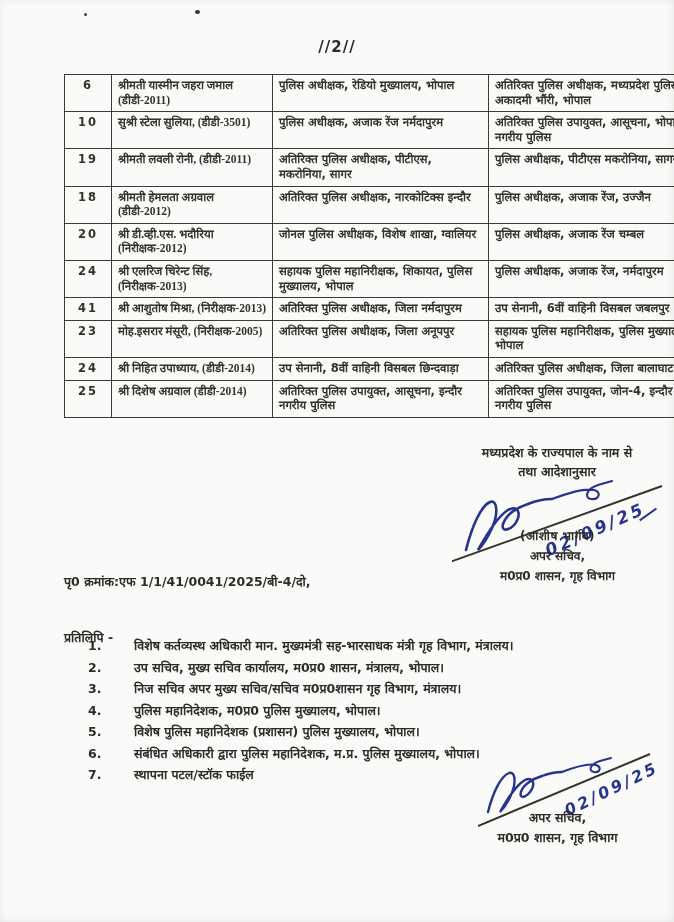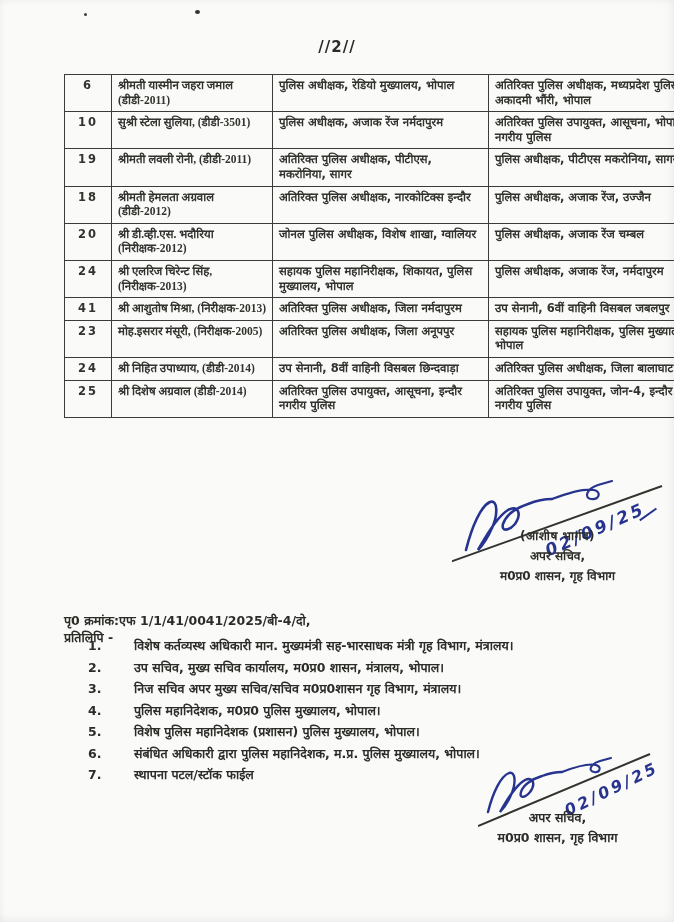--- a/index.html
+++ b/index.html
@@ -35,21 +35,21 @@
   .authority{
     left:443px;top:443px;width:228px;text-align:center;
     font-size:12.5px;font-weight:bold;line-height:19px;color:#2c2c29;
   }
   .signatory{
     left:450px;top:526px;width:215px;text-align:center;
     font-size:12px;font-weight:bold;line-height:20px;color:#2c2c29;
   }
   .signatory .nm{letter-spacing:0.5px;}
 
-  .ref-line{left:64px;top:612px;font-size:12.5px;font-weight:bold;color:#2c2c29;}
+  .ref-line{left:64px;top:573px;font-size:12.5px;font-weight:bold;color:#2c2c29;}
   .copy-label{left:64px;top:620px;font-size:12.5px;font-weight:bold;color:#2c2c29;margin-top:9px;}
   .copies{left:88px;top:638px;width:540px;}
   .copy-item{display:flex;margin-bottom:6.5px;font-size:12.5px;font-weight:bold;line-height:15px;color:#2c2c29;}
   .copy-num{width:46px;flex:0 0 46px;}
   .copy-text{flex:1;}
   .closing-line{left:64px;top:791px;font-size:12.5px;font-weight:bold;color:#2c2c29;}
 
   .footer-signatory{
     left:450px;top:808px;width:215px;text-align:center;
     font-size:12.5px;font-weight:bold;line-height:20px;color:#2c2c29;
@@ -128,20 +128,24 @@
         </tr>
         <tr>
           <td class="c-sno">25</td>
           <td class="c-name">श्री दिशेष अग्रवाल (डीडी-2014)</td>
           <td class="c-current">अतिरिक्त पुलिस उपायुक्त, आसूचना, इन्दौर नगरीय पुलिस</td>
           <td class="c-new">अतिरिक्त पुलिस उपायुक्त, जोन-4, इन्दौर नगरीय पुलिस</td>
         </tr>
       </tbody>
   </table>
 
+  <div class="abs authority">
+    <div>मध्यप्रदेश के राज्यपाल के नाम से</div>
+    <div>तथा आदेशानुसार</div>
+  </div>
 
   <svg class="abs" style="left:452px;top:466px;" width="218" height="108" viewBox="0 0 218 108">
     <path d="M-2 96 L 210 20" stroke="#34342f" stroke-width="2" fill="none"></path>
     <path d="M14 84 C20 60 29 40 38 36 C46 33 46 49 40 62 C36 71 30 80 26 84 C36 66 46 50 56 44 C66 38 70 48 63 58 C57 65 49 66 51 58 C54 49 64 42 76 38 C86 34 94 33 100 33" stroke="#27348f" stroke-width="2.6" fill="none" stroke-linecap="round"></path>
     <path d="M100 33 C116 27 132 22 142 24 C150 26 147 34 139 33 C132 32 134 23 146 19 L160 15" stroke="#27348f" stroke-width="2.2" fill="none" stroke-linecap="round"></path>
     <g transform="rotate(-24 150 58)">
       <text class="sig-date" x="88" y="66" font-size="17" letter-spacing="3">02/09/25</text>
       <path d="M186 70 L206 66" stroke="#27348f" stroke-width="2" fill="none"></path>
     </g>
   </svg>

